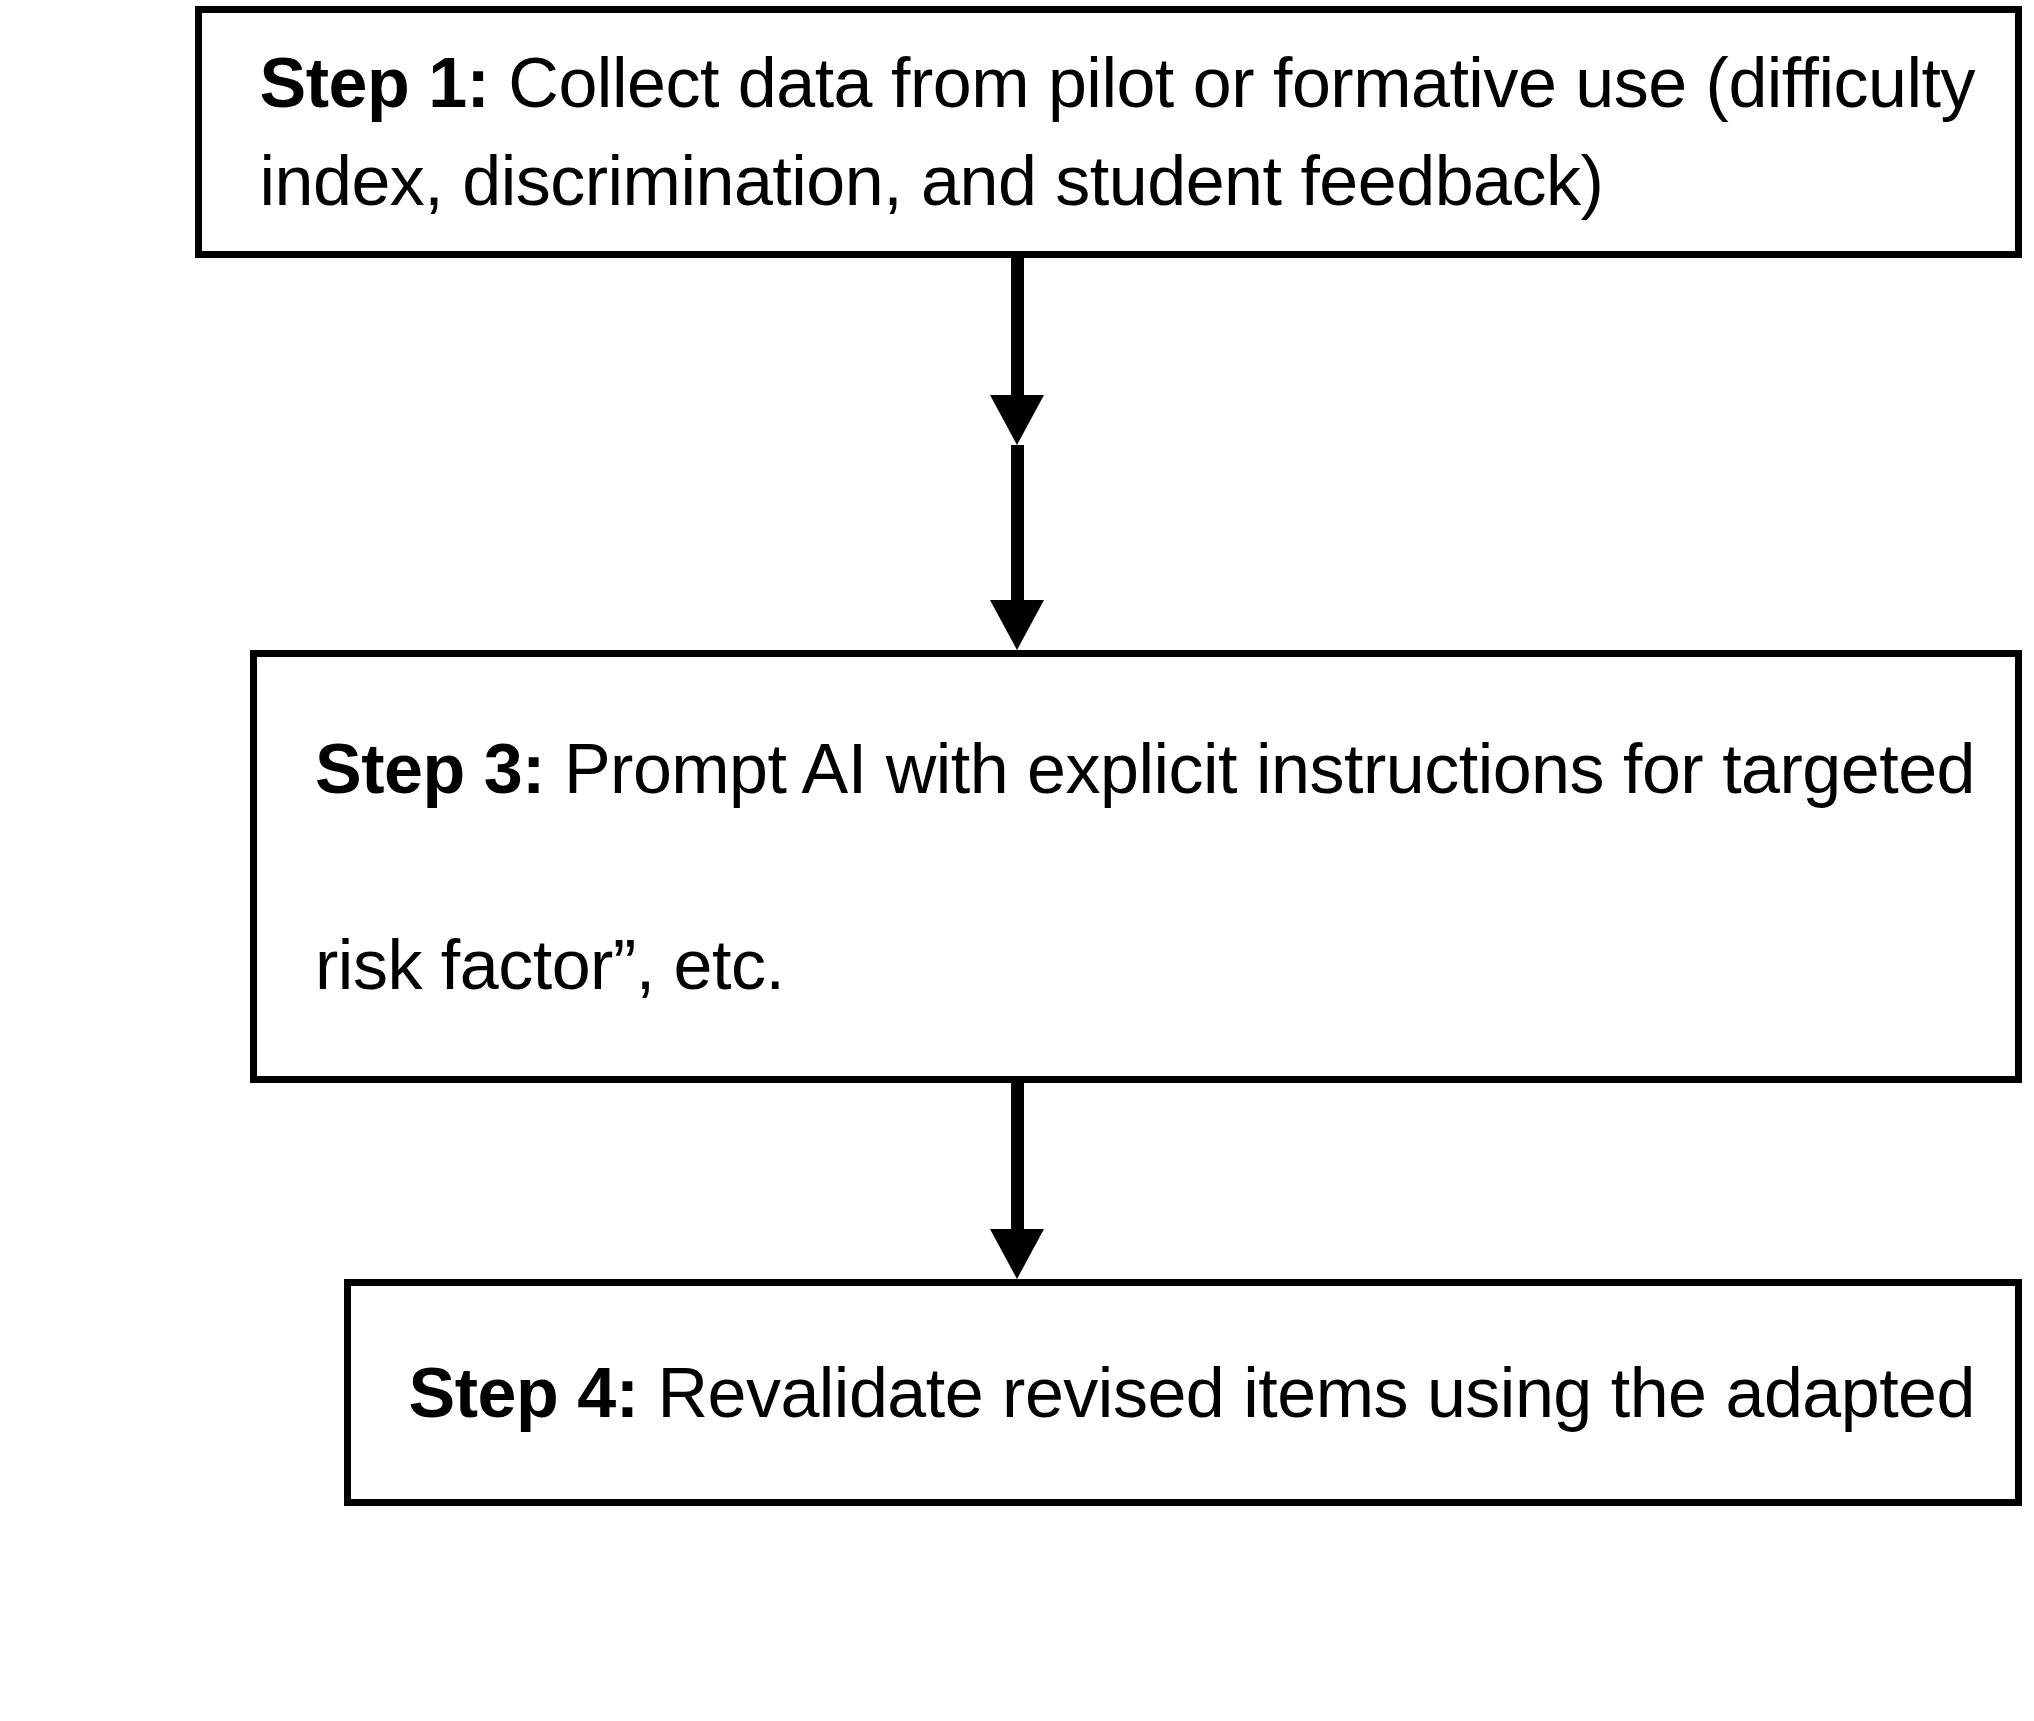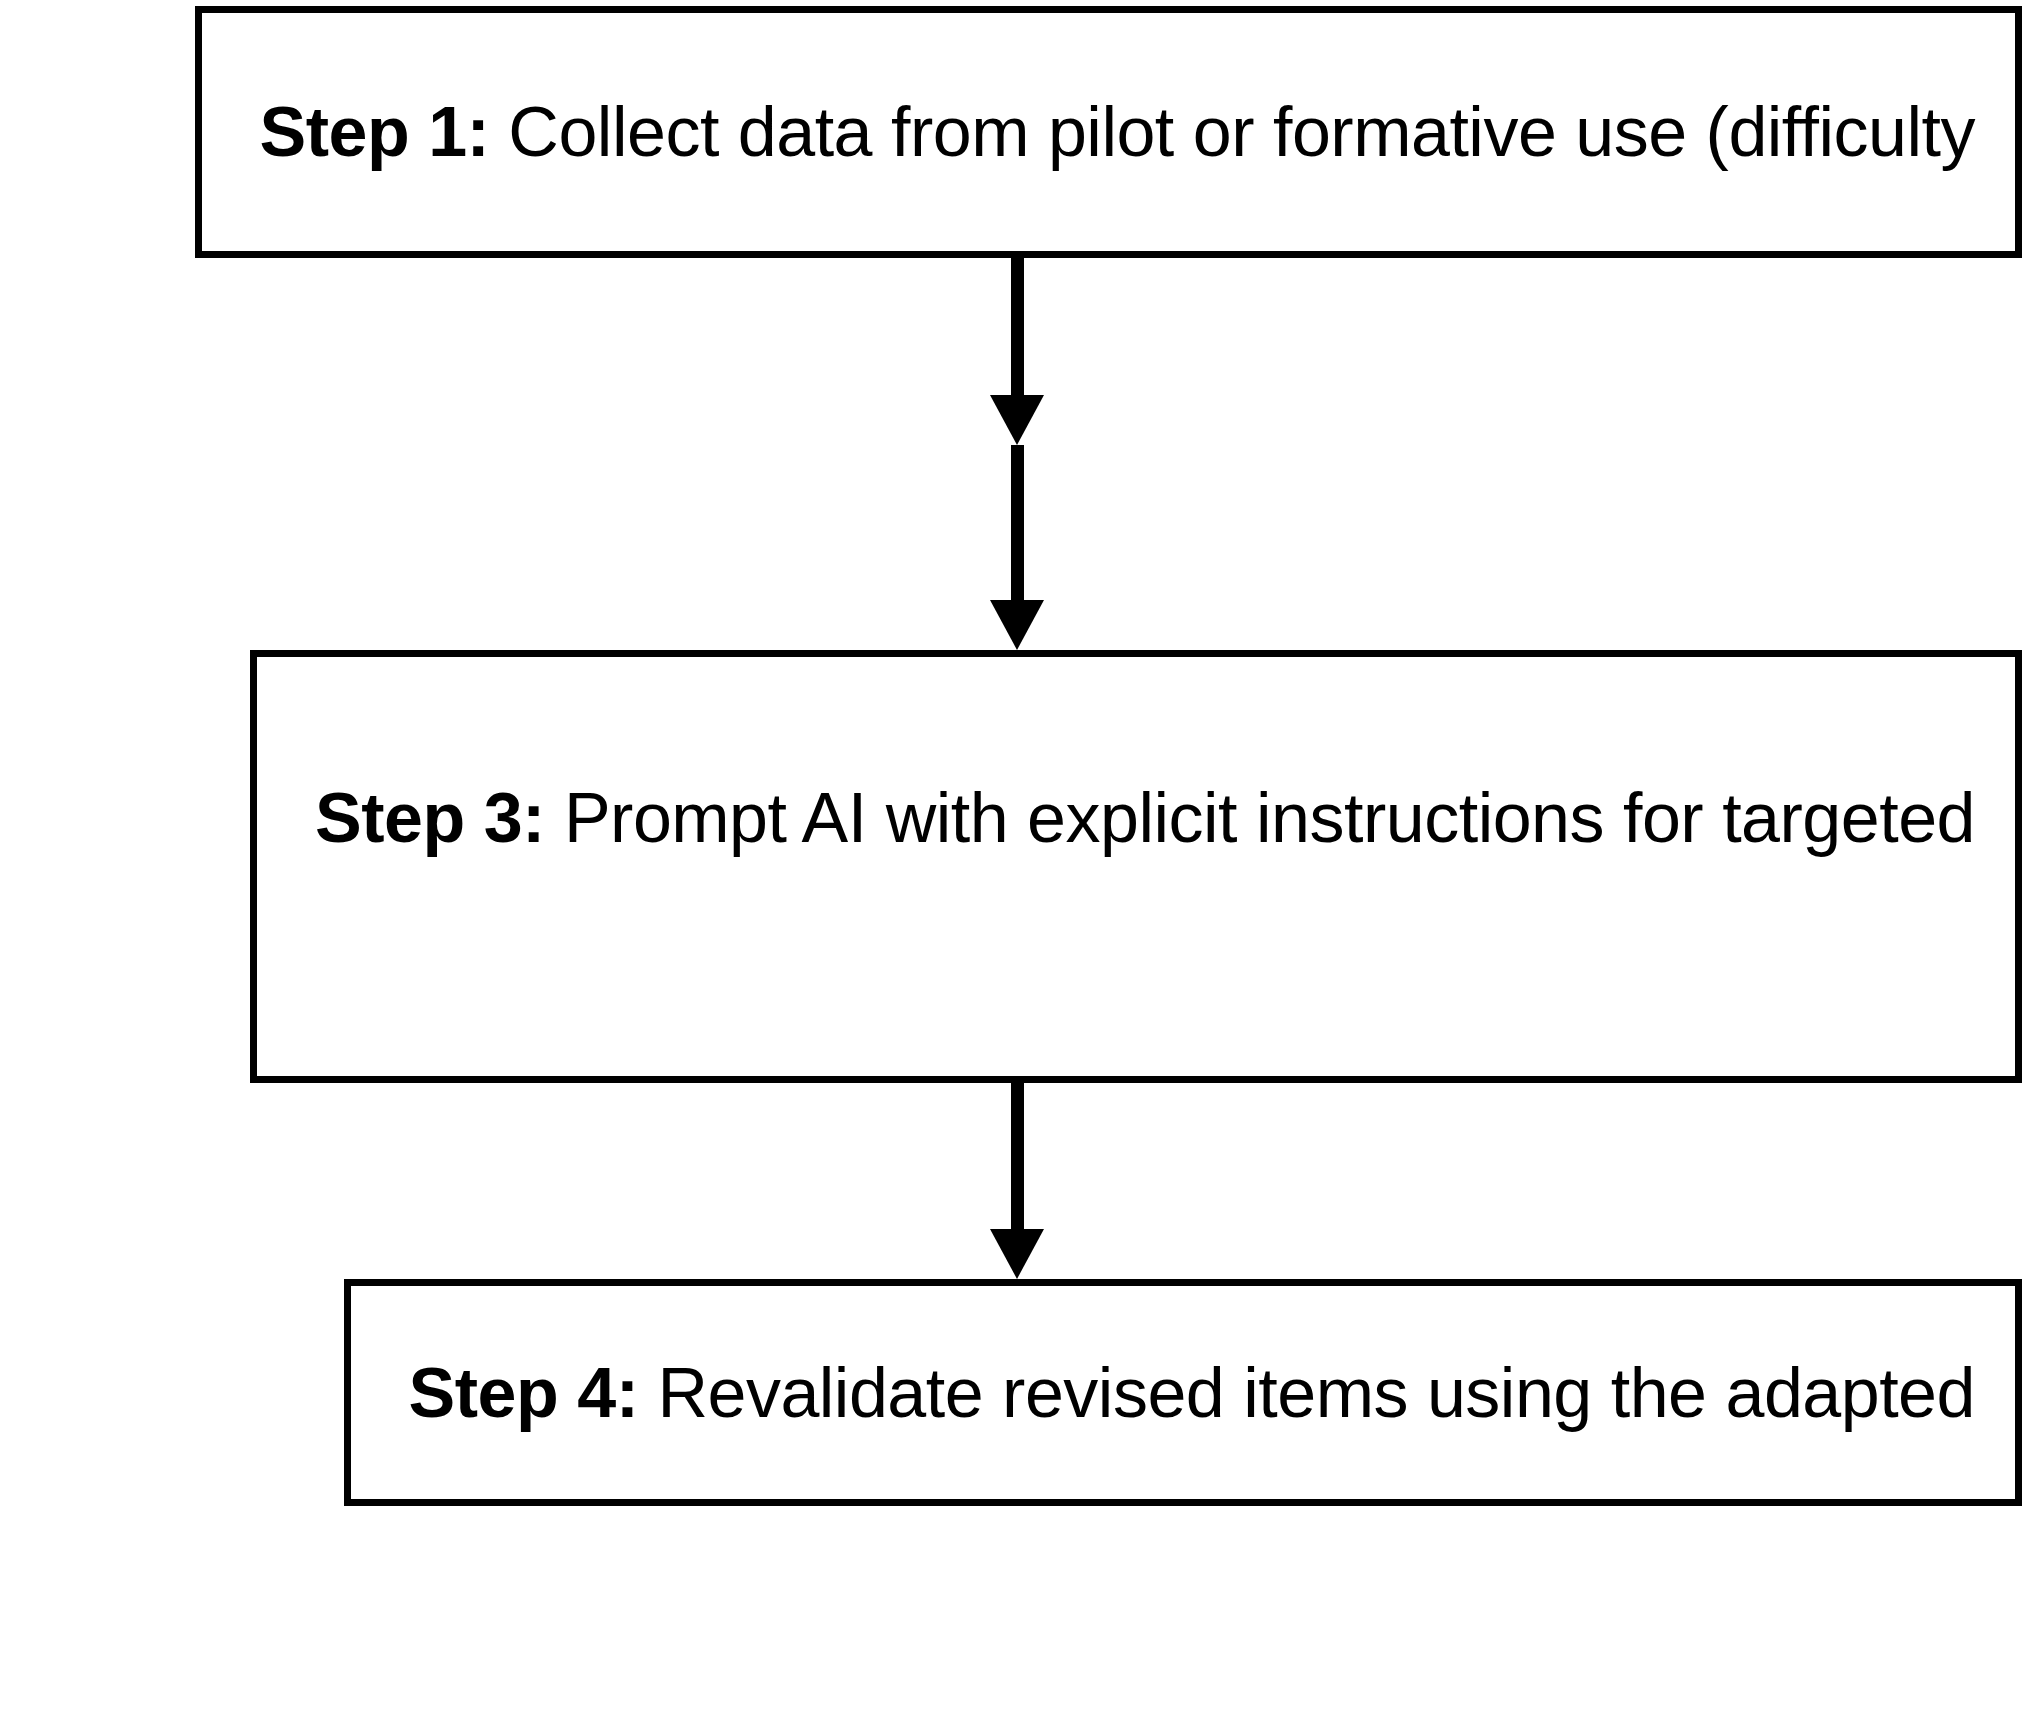--- a/index.html
+++ b/index.html
@@ -71,39 +71,41 @@
 </style>
 </head>
 <body>
 
 <div class="page">
 
   <section class="step-box box-1">
     <p class="step-text">
       <strong class="step-label">Step 1:</strong>
       <span>Collect data from pilot or formative use (difficulty</span><br>
+      <span>index, discrimination, and student feedback)</span>
     </p>
   </section>
 
   <div class="arrow arrow-1">
     <div class="arrow-shaft"></div>
     <div class="arrow-head"></div>
   </div>
 
 
   <div class="arrow arrow-2">
     <div class="arrow-shaft"></div>
     <div class="arrow-head"></div>
   </div>
 
   <section class="step-box box-3">
     <p class="step-text">
       <strong class="step-label">Step 3:</strong>
       <span>Prompt AI with explicit instructions for targeted</span><br>
       <br>
+      <span>risk factor”, etc.</span>
     </p>
   </section>
 
   <div class="arrow arrow-3">
     <div class="arrow-shaft"></div>
     <div class="arrow-head"></div>
   </div>
 
   <section class="step-box box-4">
     <p class="step-text">

